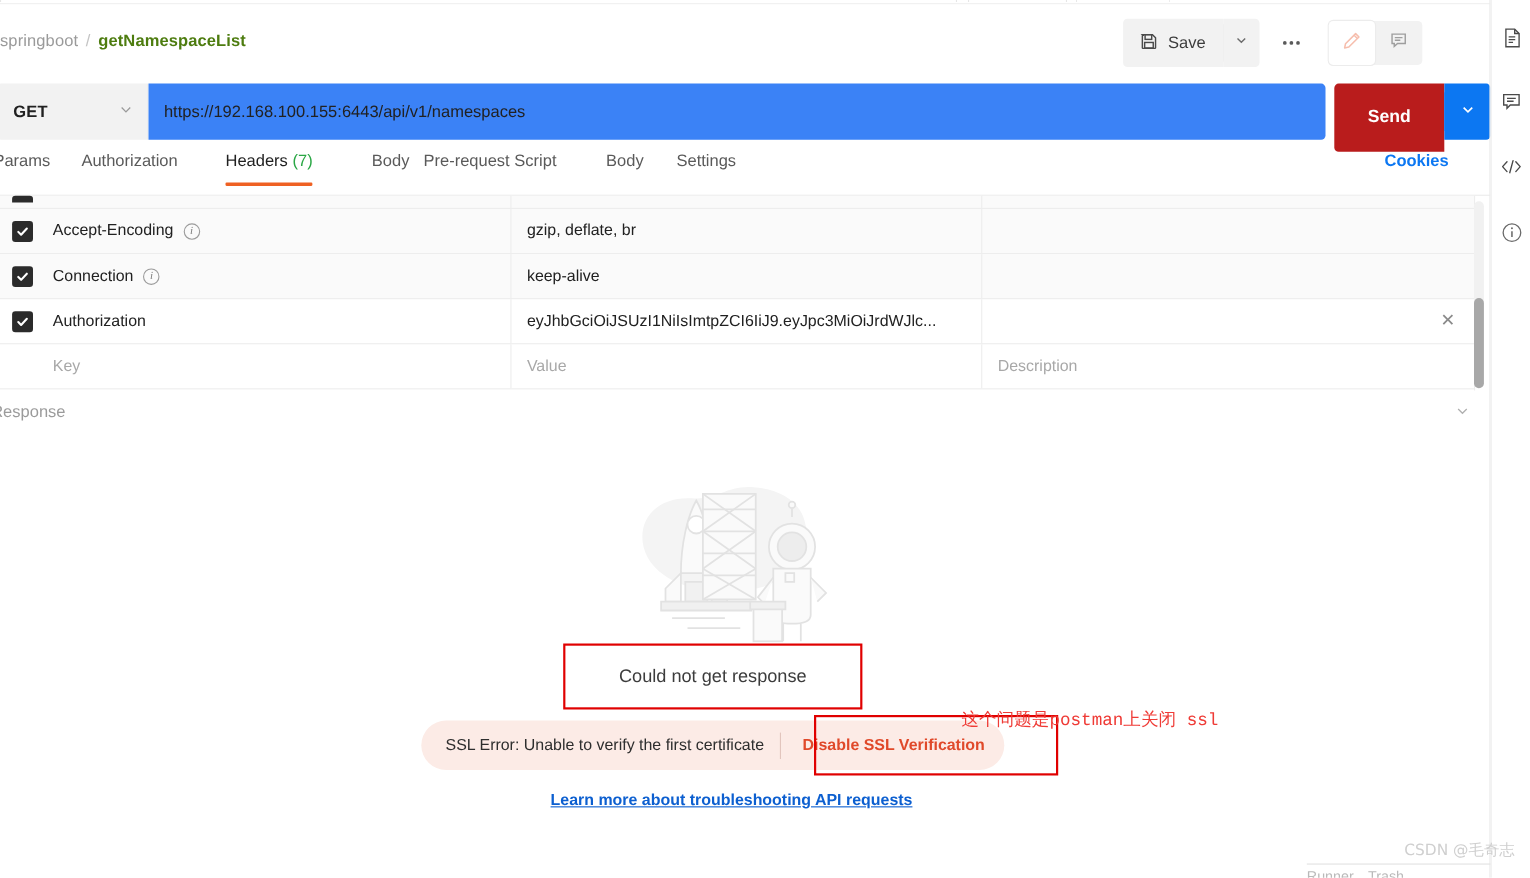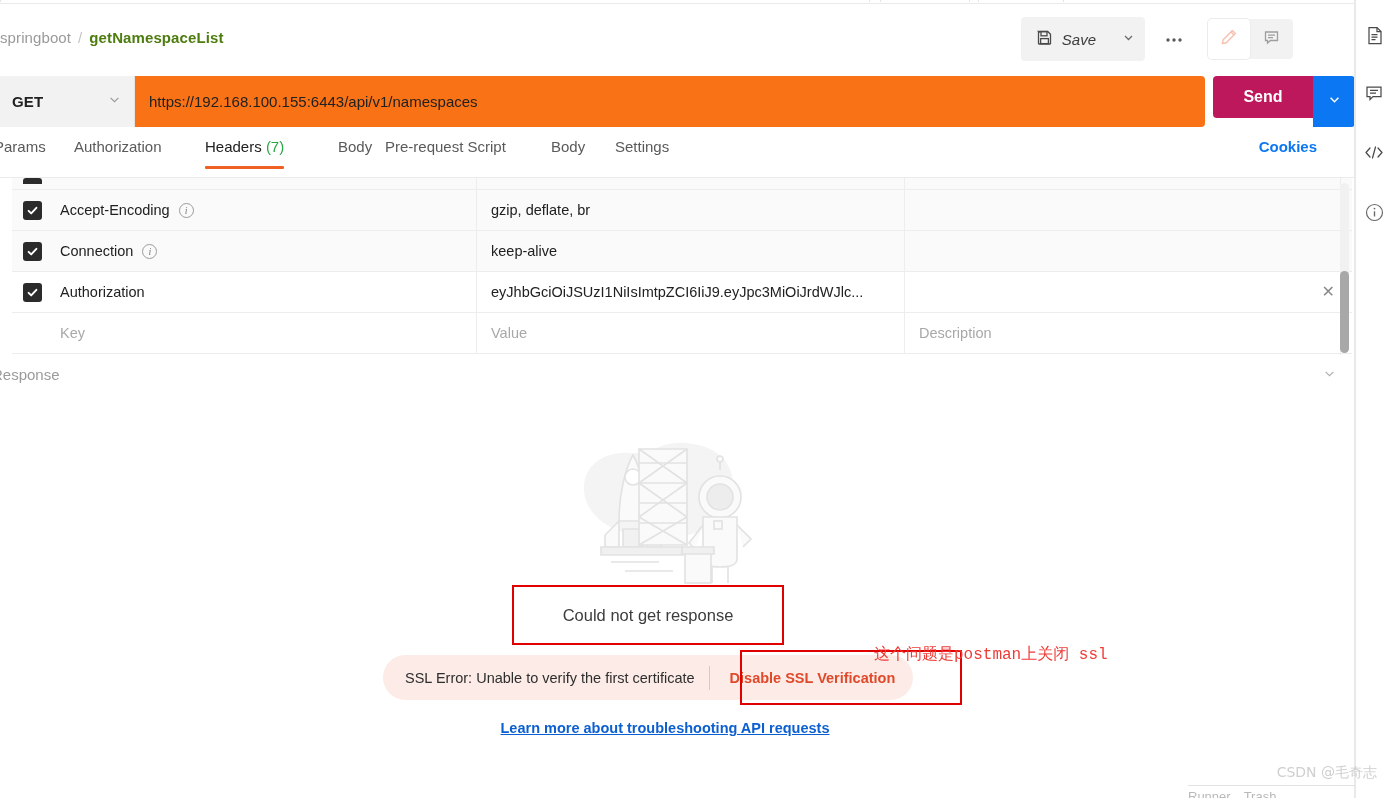--- a/index.html
+++ b/index.html
@@ -24,21 +24,21 @@
   .crumbbar { position:absolute; top:4px; left:0; width:1355px; height:65px; background:#fff; }
   .crumb { position:absolute; left:0px; top:25px; font-size:15px; letter-spacing:.1px; }
   .crumb .coll { color:#9a9a9a; }
   .crumb .sep  { color:#c4c4c4; margin:0 7px; }
   .crumb .name { color:#4d7c0f; font-weight:600; }
 
   .savebtn { position:absolute; right:243px; top:13px; height:44px;
              display:flex; align-items:center; gap:9px;
              background:#f2f2f2; border:none; border-radius:4px 0 0 4px;
              padding:0 16px 0 15px; color:#3c3c3c; font-size:15px; cursor:pointer; }
-  .savebtn .lbl { font-weight:400;font-style:italic; }
+  .savebtn .lbl { font-weight:400; }
   .savecaret { position:absolute; right:210px; top:13px; width:33px; height:44px;
                background:#f2f2f2; border-radius:0 4px 4px 0;
                display:flex; align-items:center; justify-content:center; cursor:pointer; }
   .savedivider { position:absolute; right:242px; top:18px; width:1px; height:34px; background:#e2e2e2; }
   .dotsbtn { position:absolute; right:165px; top:21px; width:32px; height:28px;
              display:flex; align-items:center; justify-content:center; cursor:pointer;
              color:#5a5a5a; letter-spacing:1px; font-size:11px; }
   .vline { position:absolute; right:145px; top:16px; width:1px; height:38px; background:#e4e4e4; }
   .iconpair { position:absolute; right:62px; top:15px; width:85px; height:40px;
               background:#f2f2f2; border-radius:4px; display:flex; align-items:center; }
@@ -46,43 +46,43 @@
   .iconpair .cell.active { background:#fff; border-radius:4px; box-shadow:0 0 0 1px #ececec; }
 
   
   .urlrow { position:absolute; top:76px; left:0; width:1355px; height:51px; }
   .method { position:absolute; left:-3px; top:0; width:138px; height:51px;
             background:#f2f2f2; border-right:1px solid #e3e3e3; border-radius:4px 0 0 4px;
             display:flex; align-items:center; padding:0 12px 0 15px; cursor:pointer; }
   .method .mlabel { font-size:15px; font-weight:700; color:#212121; letter-spacing:.2px; }
   .method .mcaret { margin-left:auto; color:#9b9b9b; }
   .urlfield { position:absolute; left:135px; top:0; width:1070px; height:51px;
-              background:#f97316; border-radius:0 4px 4px 0;
+              background:#3b82f6; border-radius:0 4px 4px 0;
               display:flex; align-items:center; padding:0 14px;
               font-size:15px; color:#212121; cursor:text; }
-  .sendbtn { position:absolute; left:1213px; top:0; width:100px; height:42px;
-             background:#be185d; border-radius:4px 0 0 4px; color:#fff;
+  .sendbtn { position:absolute; left:1213px; top:0; width:100px; height:62px;
+             background:#b91c1c; border-radius:4px 0 0 4px; color:#fff;
              font-size:16px; font-weight:700; display:flex; align-items:center;
              justify-content:center; cursor:pointer; }
   .sendcaret { position:absolute; left:1313px; top:0; width:42px; height:51px;
                background:#0c77f2; border-radius:0 4px 4px 0;
                display:flex; align-items:center; justify-content:center; cursor:pointer; }
   .sendsep { position:absolute; left:1313px; top:8px; width:1px; height:35px; background:#2f88f4; }
 
   
   .reqtabs { position:absolute; top:138px; left:0; width:1355px; height:40px; }
   .rtab { position:absolute; top:0; font-size:15px; color:#5a5a5a; cursor:pointer; white-space:nowrap; }
   .rtab.sel { color:#212121; font-weight:400; }
   .rtab .cnt { color:#2aa745; }
   .rtab .ul { position:absolute; left:0; right:0; bottom:-14px; height:3px; background:#ef6123; border-radius:1px; }
   .cookies { position:absolute; right:38px; top:0; font-size:15px; color:#0c77f2; font-weight:700; cursor:pointer; }
   .tabsline { position:absolute; top:177px; left:0; width:1355px; height:1px; background:#ebebeb; }
 
   
-  .table { position:absolute; top:178px; left:0; width:1340px;margin-left:12px; }
+  .table { position:absolute; top:178px; left:0; width:1340px; }
   .row { position:relative; height:41px; display:flex; align-items:center;
          border-bottom:1px solid #ededed; }
   .row.stub { height:12px; background:#fafafa; border-bottom:1px solid #ededed; }
   .row.shade { background:#fafafa; }
   .c-check { width:40px; display:flex; align-items:center; justify-content:center; flex:0 0 40px; }
   .cb { width:19px; height:19px; border-radius:3px; background:#2b2b2b;
         display:flex; align-items:center; justify-content:center; cursor:pointer; }
   .cb svg { display:block; }
   .cb.ghost { background:#2b2b2b; }
   .c-key { flex:0 0 425px; padding-left:8px; display:flex; align-items:center; gap:9px;

